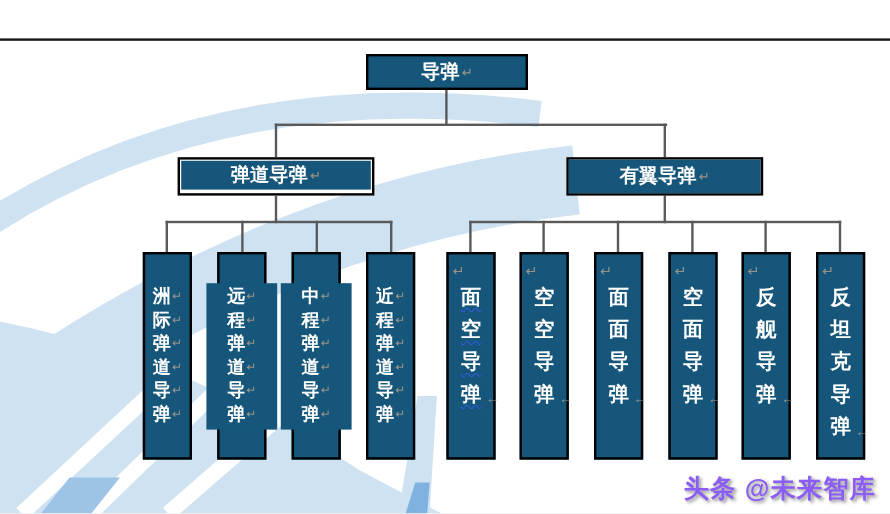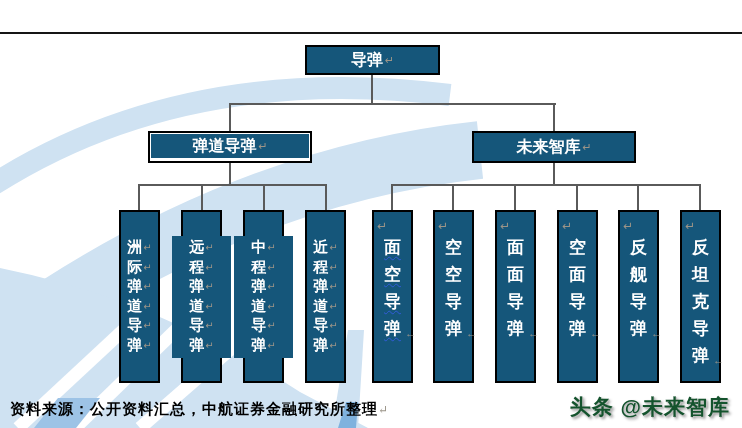--- a/index.html
+++ b/index.html
@@ -70,21 +70,21 @@
 
   
   .source-note{
     position:absolute;left:10px;bottom:9px;z-index:5;
     font-family:"Liberation Serif","DejaVu Serif",serif;
     font-size:15px;font-weight:700;color:#000;letter-spacing:1px;white-space:nowrap;
   }
   .source-note .mark{font-size:12px;}
   .watermark{
     position:absolute;right:12px;bottom:7px;z-index:5;
-    font-size:21px;font-weight:700;letter-spacing:1px;color:#14532d;
+    font-size:21px;font-weight:700;letter-spacing:1px;color:#8b5cf6;
     text-shadow:1px 1px 0 #c0c0c0, 2px 2px 3px #8a8a8a;white-space:nowrap;
   }
 </style>
 </head>
 <body>
 
 <div class="page" style="--fill: #15567A; --mark: #9B9488;">
 
   <svg class="bg-svg" viewBox="0 0 742 428" xmlns="http://www.w3.org/2000/svg">
     <path d="M -30 200 Q 170 60 450 95" fill="none" stroke="#CFE2F2" stroke-width="22"></path>
@@ -129,21 +129,21 @@
     </div>
 
     <div class="node branch branch-l">
       <div class="inner">
         <span>弹道导弹</span>
           <span class="mark">↵</span>
       </div>
     </div>
     <div class="node branch branch-r">
       <div class="inner">
-        <span>未来智库</span>
+        <span>有翼导弹</span>
           <span class="mark">↵</span>
       </div>
     </div>
 
   <div class="vwrap" style="left: 119px;">
         <div class="vtext vtext-left">
           <div class="vrow">
             <span class="ch">洲</span>
             <span class="mark">↵</span>
           </div>
@@ -373,21 +373,18 @@
             <span class="ch">导</span>
           </div>
           <div class="vrow">
             <span class="ch">弹</span>
             <span class="mark tail">←</span>
           </div>
         </div>
       </div>
     </div>
 
-  <div class="source-note">
-    <span>资料来源：公开资料汇总，中航证券金融研究所整理</span><span class="mark">↵</span>
-  </div>
 
   <div class="watermark">
     <span>头条 @未来智库</span>
   </div>
 
 </div>
 
 </body></html>

